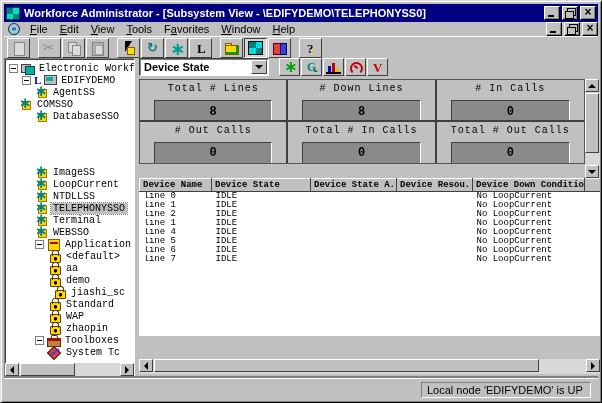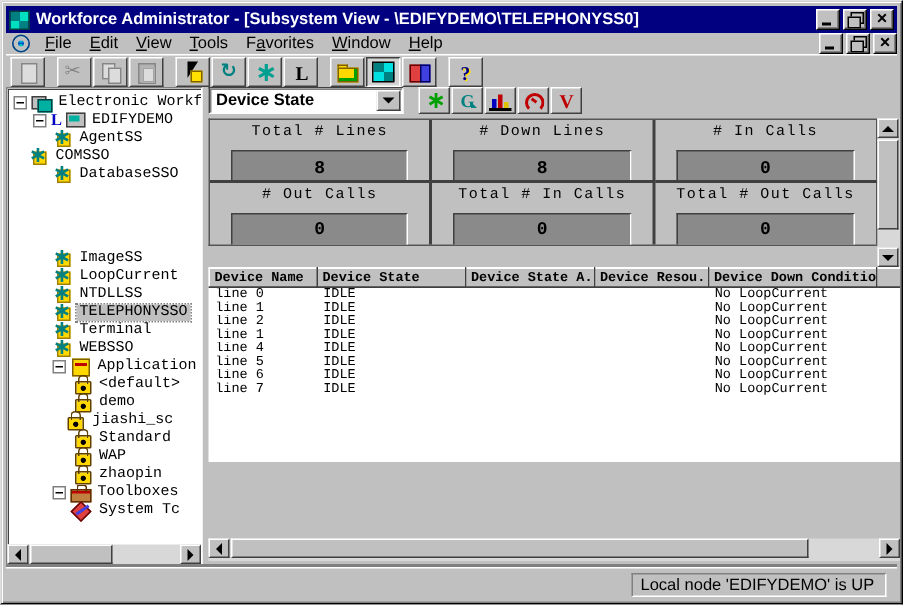--- a/index.html
+++ b/index.html
@@ -163,21 +163,21 @@
   .stat-card:nth-child(3n) { border-right:1px solid #555; }
   .stat-card:nth-child(n+4) { border-bottom:none; }
   .stat-label { font:10px "Liberation Mono",monospace; letter-spacing:1px; }
   .stat-value { margin:6px 14px 0; height:23px; background:#8a8a8a;
     border:1px solid; border-color:#404040 #fff #fff #404040;
     display:flex; align-items:center; justify-content:center;
     font:bold 12px "Liberation Mono",monospace; }
   .stats-vscroll { position:absolute; left:584px; top:78px; width:15px; height:99px; background:#d8d8d8; }
 
   
-  .tablewrap { position:absolute; left:138px; top:177px; width:461px; height:130px; background:#fff; overflow:hidden; }
+  .tablewrap { position:absolute; left:138px; top:177px; width:461px; height:158px; background:#fff; overflow:hidden; }
   table.dev { border-collapse:collapse; table-layout:fixed; width:640px; font:9px "Liberation Mono",monospace; }
   table.dev th { background:#c0c0c0; font-weight:bold; text-align:left; height:13px;
     padding:0 3px; white-space:nowrap; overflow:hidden;
     border:1px solid; border-color:#fff #404040 #404040 #fff; }
   table.dev td { height:9px; line-height:9px; padding:0 4px; white-space:nowrap; overflow:hidden; }
   .table-hscroll { position:absolute; left:138px; top:358px; width:461px; height:15px; background:#d8d8d8; }
 
   
   .statusbar { position:absolute; left:3px; right:3px; bottom:3px; height:21px;
     border-top:1px solid #fff; box-shadow:0 -2px 0 #808080; }
@@ -310,23 +310,27 @@
         <span class="expander"></span>
         <span class="tic ic-app-folder"></span>
         <span class="lbl">Application</span>
       </div>
       <div class="tree-row" style="padding-left: 43px;">
         <span class="tic ic-app"></span>
         <span class="lbl">&lt;default&gt;</span>
       </div>
       <div class="tree-row" style="padding-left: 43px;">
         <span class="tic ic-app"></span>
+        <span class="lbl">aa</span>
+      </div>
+      <div class="tree-row" style="padding-left: 43px;">
+        <span class="tic ic-app"></span>
         <span class="lbl">demo</span>
       </div>
-      <div class="tree-row" style="padding-left: 22px; justify-content: center;">
+      <div class="tree-row" style="padding-left: 48px;">
         <span class="tic ic-app"></span>
         <span class="lbl">jiashi_sc</span>
       </div>
       <div class="tree-row" style="padding-left: 43px;">
         <span class="tic ic-app"></span>
         <span class="lbl">Standard</span>
       </div>
       <div class="tree-row" style="padding-left: 43px;">
         <span class="tic ic-app"></span>
         <span class="lbl">WAP</span>

